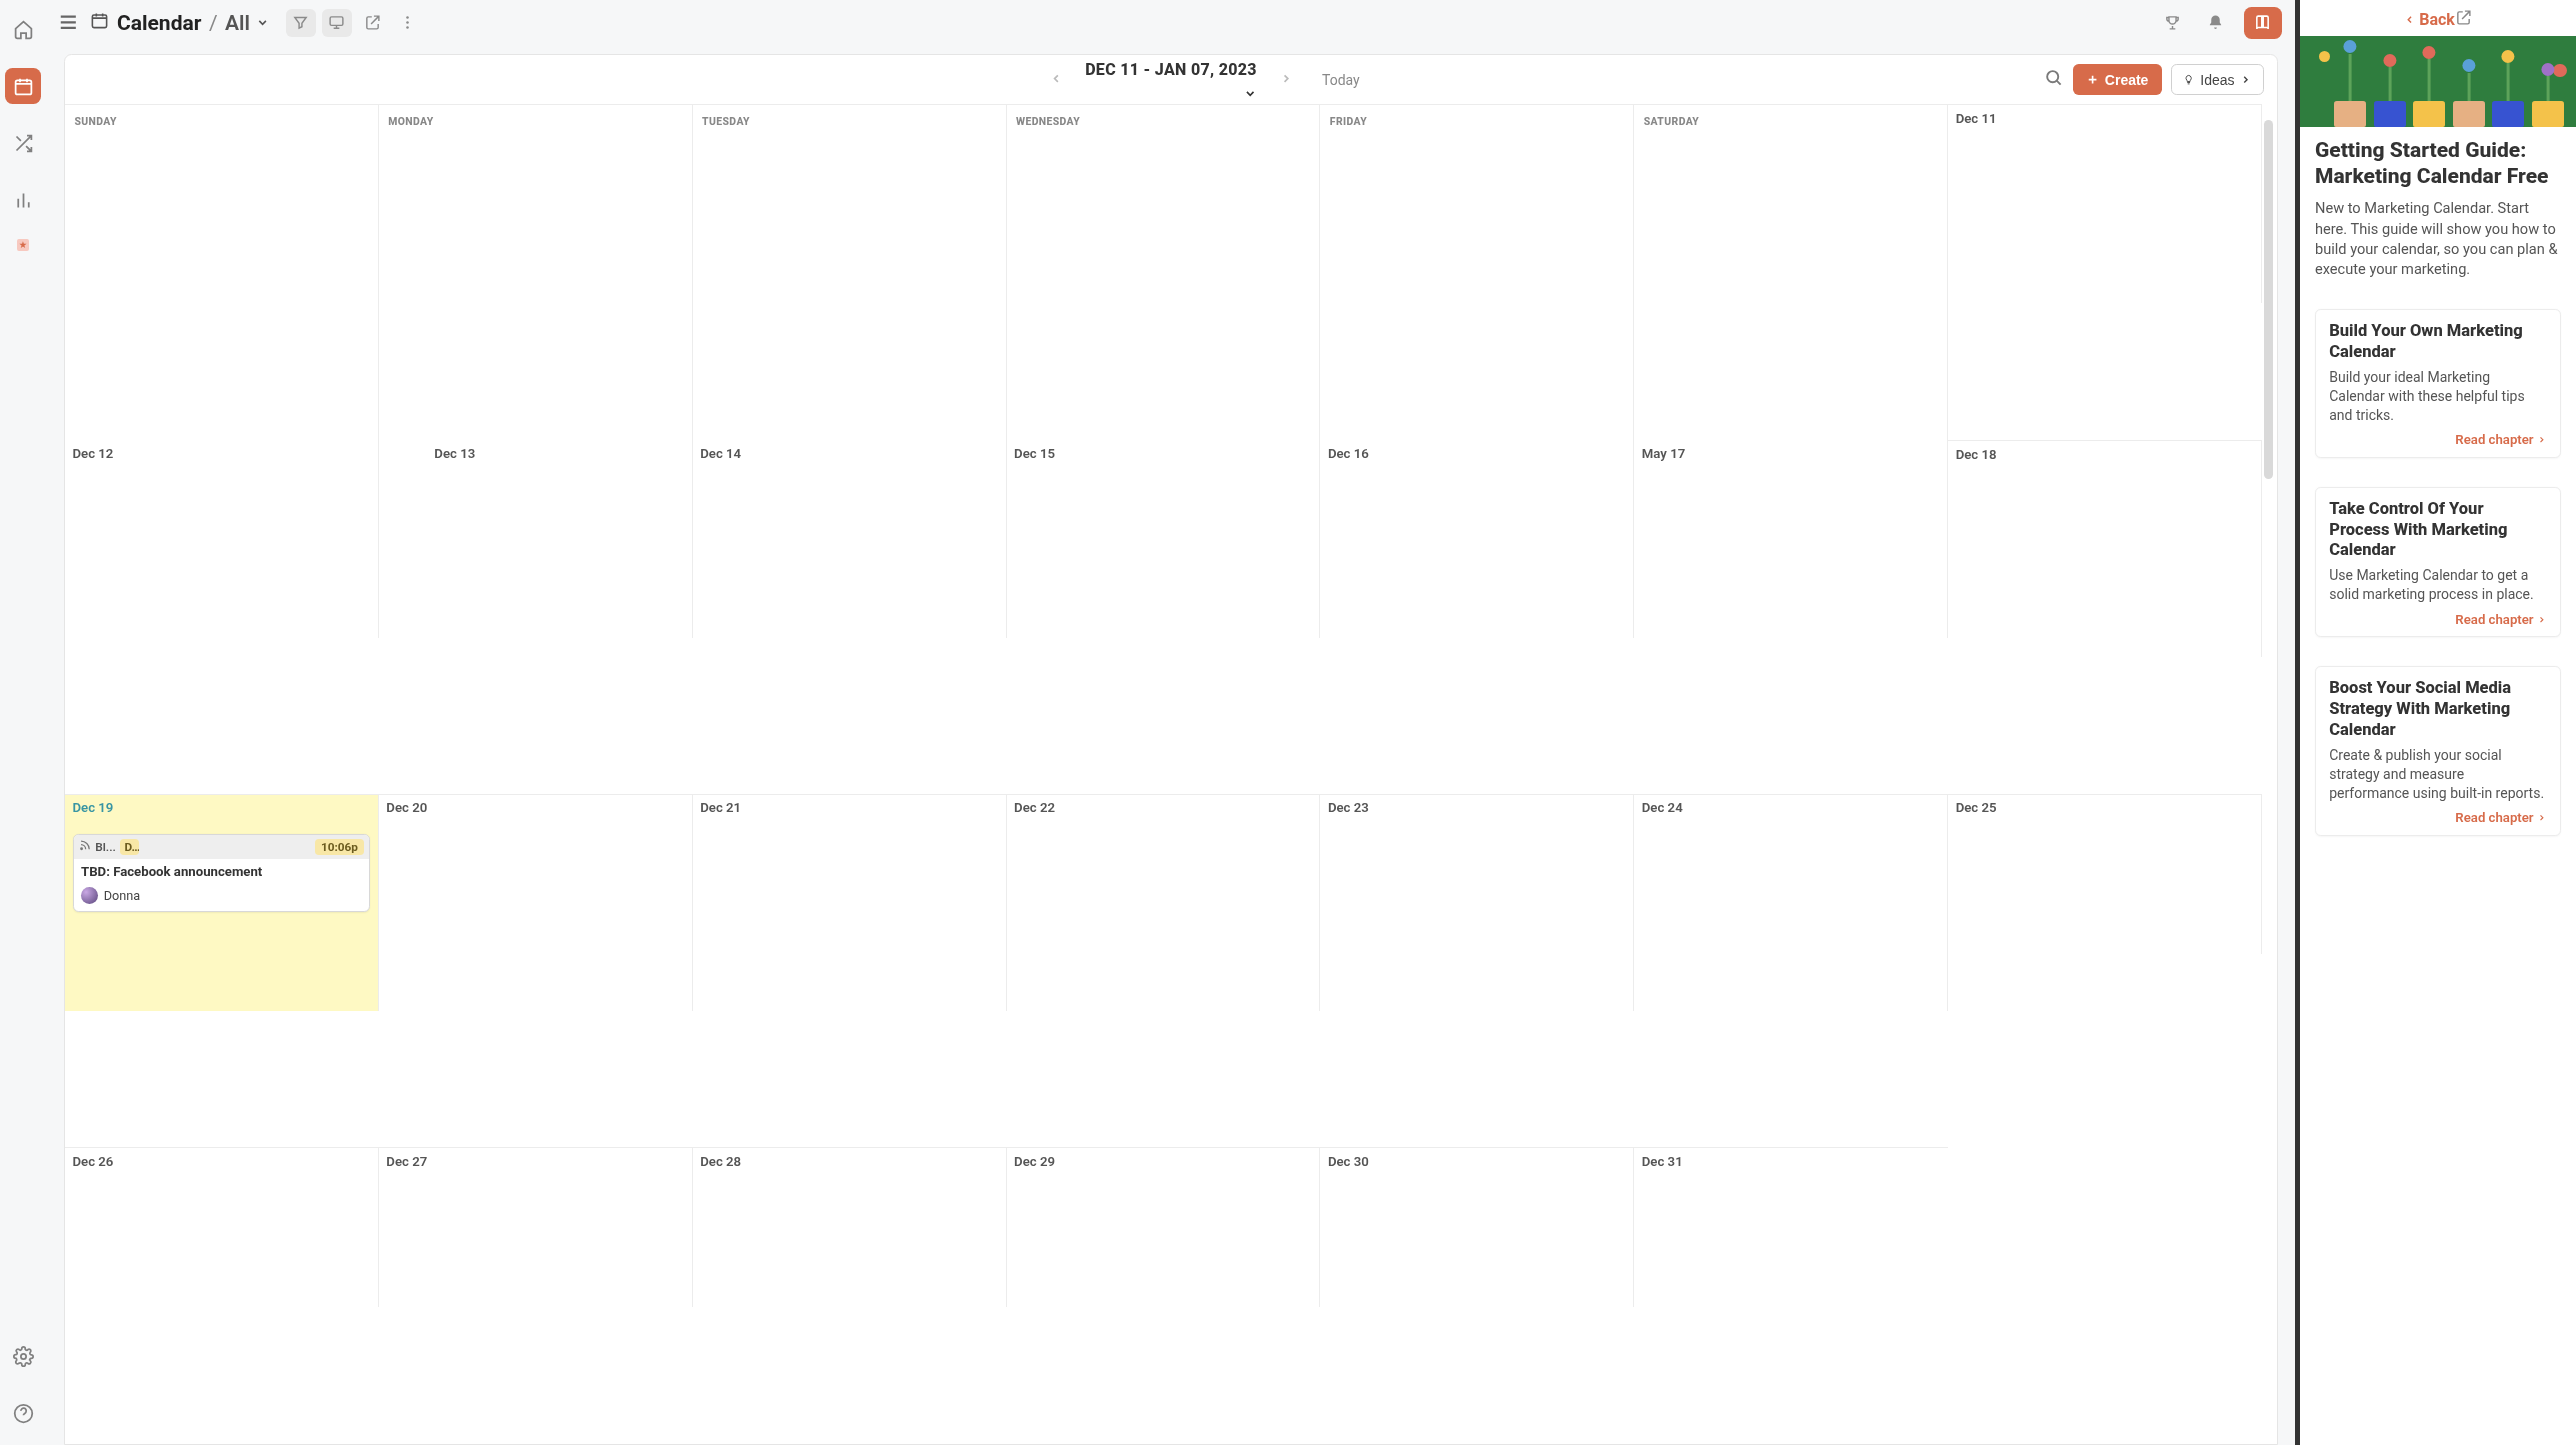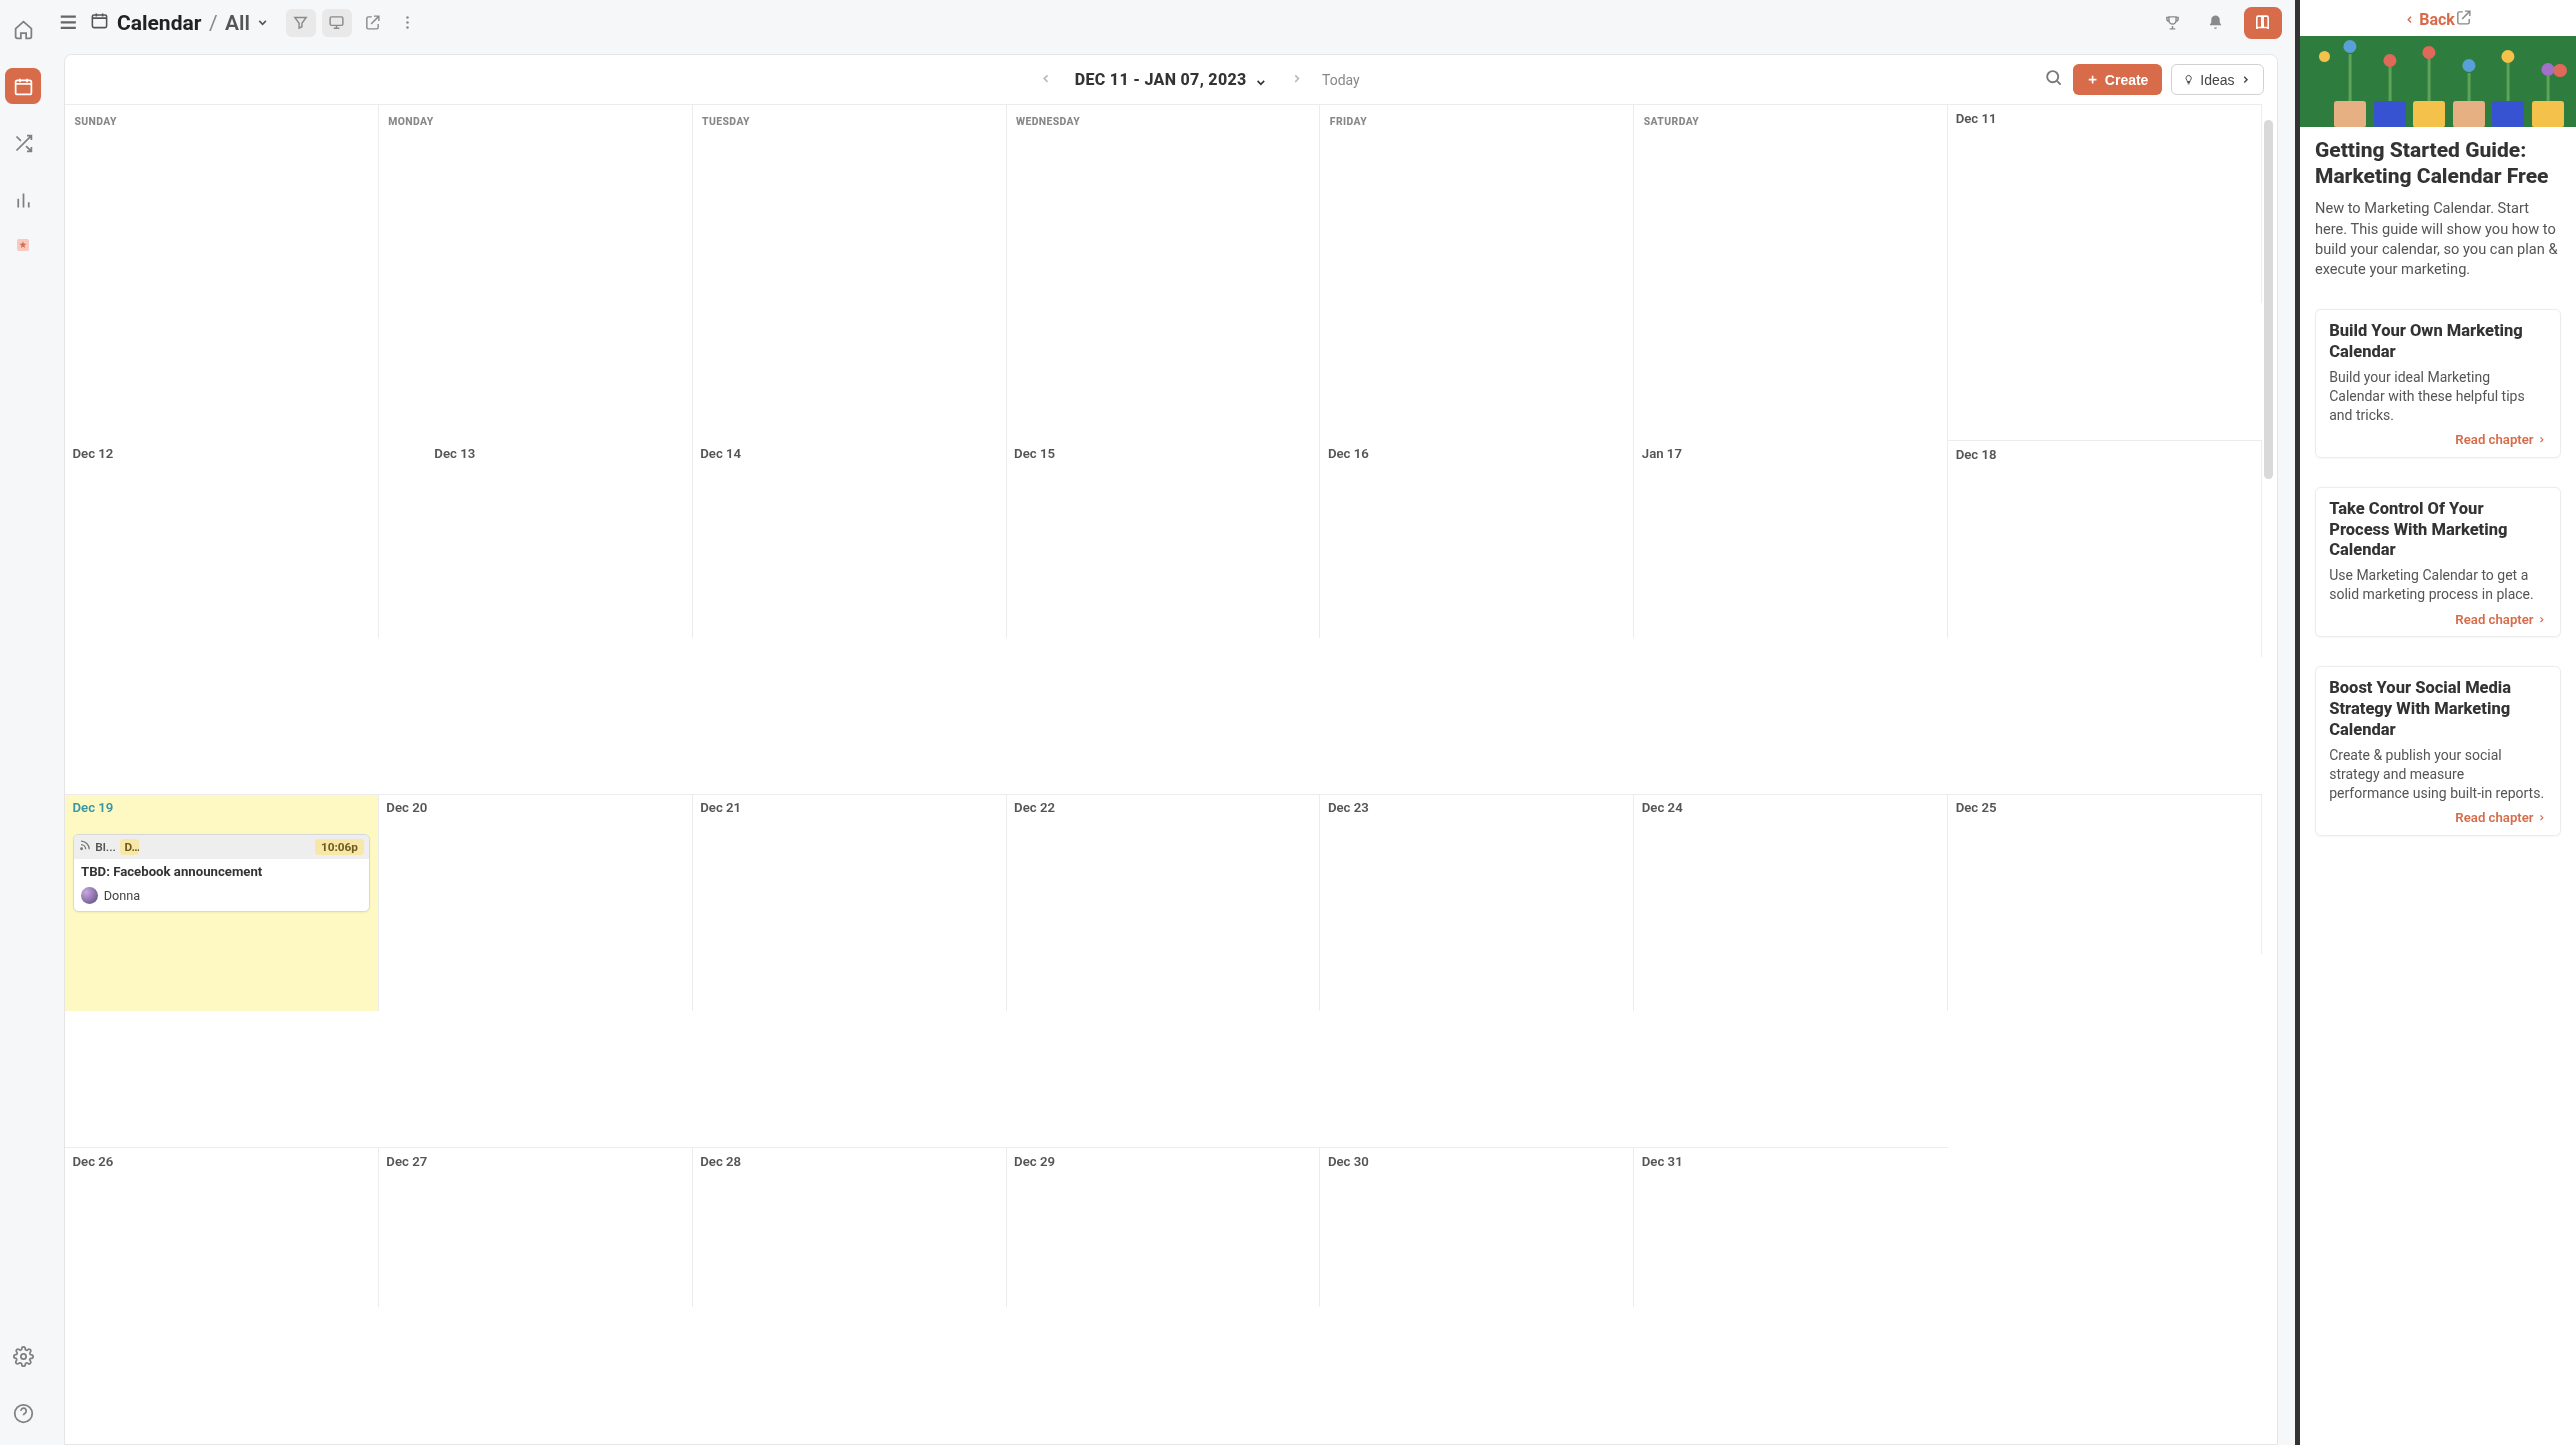--- a/index.html
+++ b/index.html
@@ -31,21 +31,21 @@
   .icon-btn.boxed { background: #e9e9e9; }
   .icon-btn svg { width: 17px; height: 17px; }
   .topbar-right { margin-left: auto; display: flex; align-items: center; gap: 13.2px; }
   .topbar-right .icon-btn.read-active { background: #d76b4a; color: #fff; border-radius: 7.5px; width: 38px; height: 32px; }
   
   .calwrap { margin: 9.4px 17px 0 17px; flex: 1; background: #fff; border-radius: 7.5px 7.5px 0 0; border: 0.9px solid #e5e5e5; display: flex; flex-direction: column; min-height: 0; position: relative; }
   .calwrap-scroll { position: absolute; right: 1.9px; top: 55px; bottom: 0; width: 11.3px; display: flex; align-items: flex-start; }
   .calwrap-scroll .thumb { width: 9.4px; height: 359px; background: #d9d9d9; border-radius: 4.7px; margin-top: 9.4px; }
   .cal-header { height: 49px; display: flex; align-items: center; padding: 0 13.2px; position: relative; }
   .nav-arrows { position: absolute; left: 50%; transform: translateX(-50%); display: flex; align-items: center; gap: 17px; }
-  .nav-arrows .range { font-weight: 800; font-size: 16px; color: #333; display: inline-flex; align-items: flex-end; gap: 7.5px; letter-spacing: 0.3px; cursor: pointer; }
+  .nav-arrows .range { font-weight: 800; font-size: 16px; color: #333; display: inline-flex; align-items: flex-end; gap: 7.5px; letter-spacing: 0.3px; cursor: pointer; flex-direction: column; }
   .nav-arrows .arr { color: #bbb; cursor: pointer; padding: 5.7px; }
   .nav-arrows .arr svg { width: 13.2px; height: 13.2px; }
   .nav-arrows .range svg { width: 13.2px; height: 13.2px; }
   .today-btn { position: absolute; left: 50%; transform: translateX(151px); color: #888; font-size: 14px; cursor: pointer; }
   .cal-actions { margin-left: auto; display: flex; align-items: center; gap: 9.4px; }
   .cal-actions .search { color: #7a7a7a; cursor: pointer; }
   .cal-actions .search svg { width: 19px; height: 19px; }
   .create-btn { background: #d76b4a; color: #fff; border: none; border-radius: 5.7px; padding: 7.5px 13.2px; font-size: 14px; font-weight: 600; display: inline-flex; align-items: center; gap: 5.7px; cursor: pointer; }
   .create-btn svg { width: 13.2px; height: 13.2px; }
   .ideas-btn { background: #fff; border: 0.9px solid #d0d0d0; border-radius: 5.7px; padding: 6.6px 11.3px; font-size: 14px; color: #444; display: inline-flex; align-items: center; gap: 5.7px; cursor: pointer; }
@@ -288,21 +288,21 @@
           <div class="daycell row1" style="height: 198px;">
             <div class="dnum">Dec 14</div>
           </div>
           <div class="daycell row1" style="height: 198px;">
             <div class="dnum">Dec 15</div>
           </div>
           <div class="daycell row1" style="height: 198px;">
             <div class="dnum">Dec 16</div>
           </div>
           <div class="daycell row1" style="height: 198px;">
-            <div class="dnum">Jan 17</div>
+            <div class="dnum">May 17</div>
           </div>
           <div class="daycell row2 row-sep" style="height: 217px;">
             <div class="dnum">Dec 18</div>
           </div>
           <div class="daycell row2 row-sep highlight" style="height: 217px;">
             <div class="dnum">Dec 19</div>
             <div class="event">
               <div class="event-hdr">
                 <span class="rss"><svg viewBox="0 0 24 24" fill="none" stroke="currentColor" stroke-width="2.5">
                     <path d="M4 11a9 9 0 0 1 9 9M4 4a16 16 0 0 1 16 16"></path>

